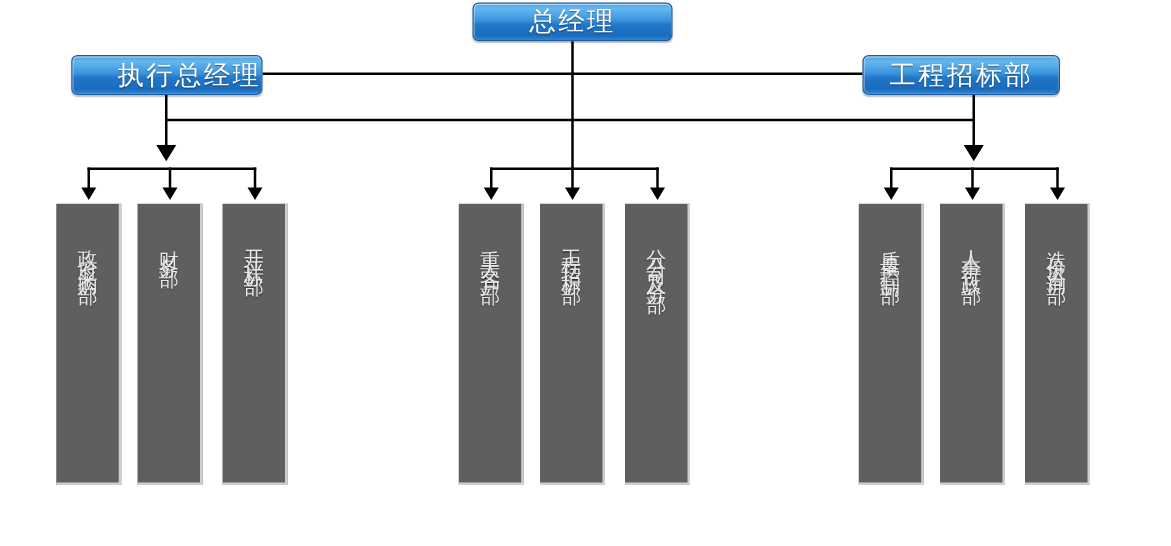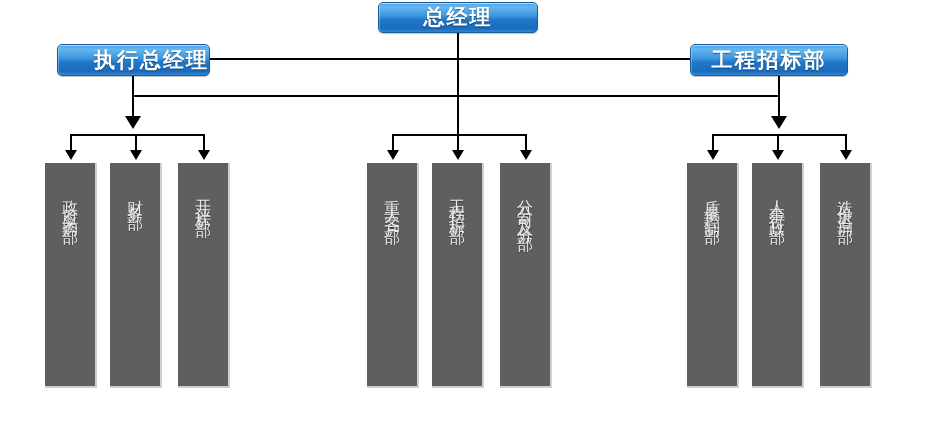--- a/index.html
+++ b/index.html
@@ -34,21 +34,21 @@
     box-shadow: inset 0 1px 0 rgba(255,255,255,0.55),
                 inset 1px 0 0 rgba(255,255,255,0.30),
                 0 1px 1px rgba(0,0,0,0.25);
     display: flex;
     align-items: center;
     justify-content: center;
   }
   .exec-box .exec-label {
     color: #ffffff;
     font-size: 21px;
-    font-weight: bold;
+    font-weight: normal;
     letter-spacing: 2px;
     line-height: 1;
     text-shadow: 0 1px 1px rgba(0,0,0,0.45);
     white-space: nowrap;
   }
 
   #box-gm        { left: 378px; top: 2px;  width: 160px; height: 31px; }
   #box-egm       { left: 57px;  top: 44px; width: 153px; height: 32px; padding-left: 36px; }
   #box-ce        { left: 690px; top: 44px; width: 158px; height: 32px; }
 

